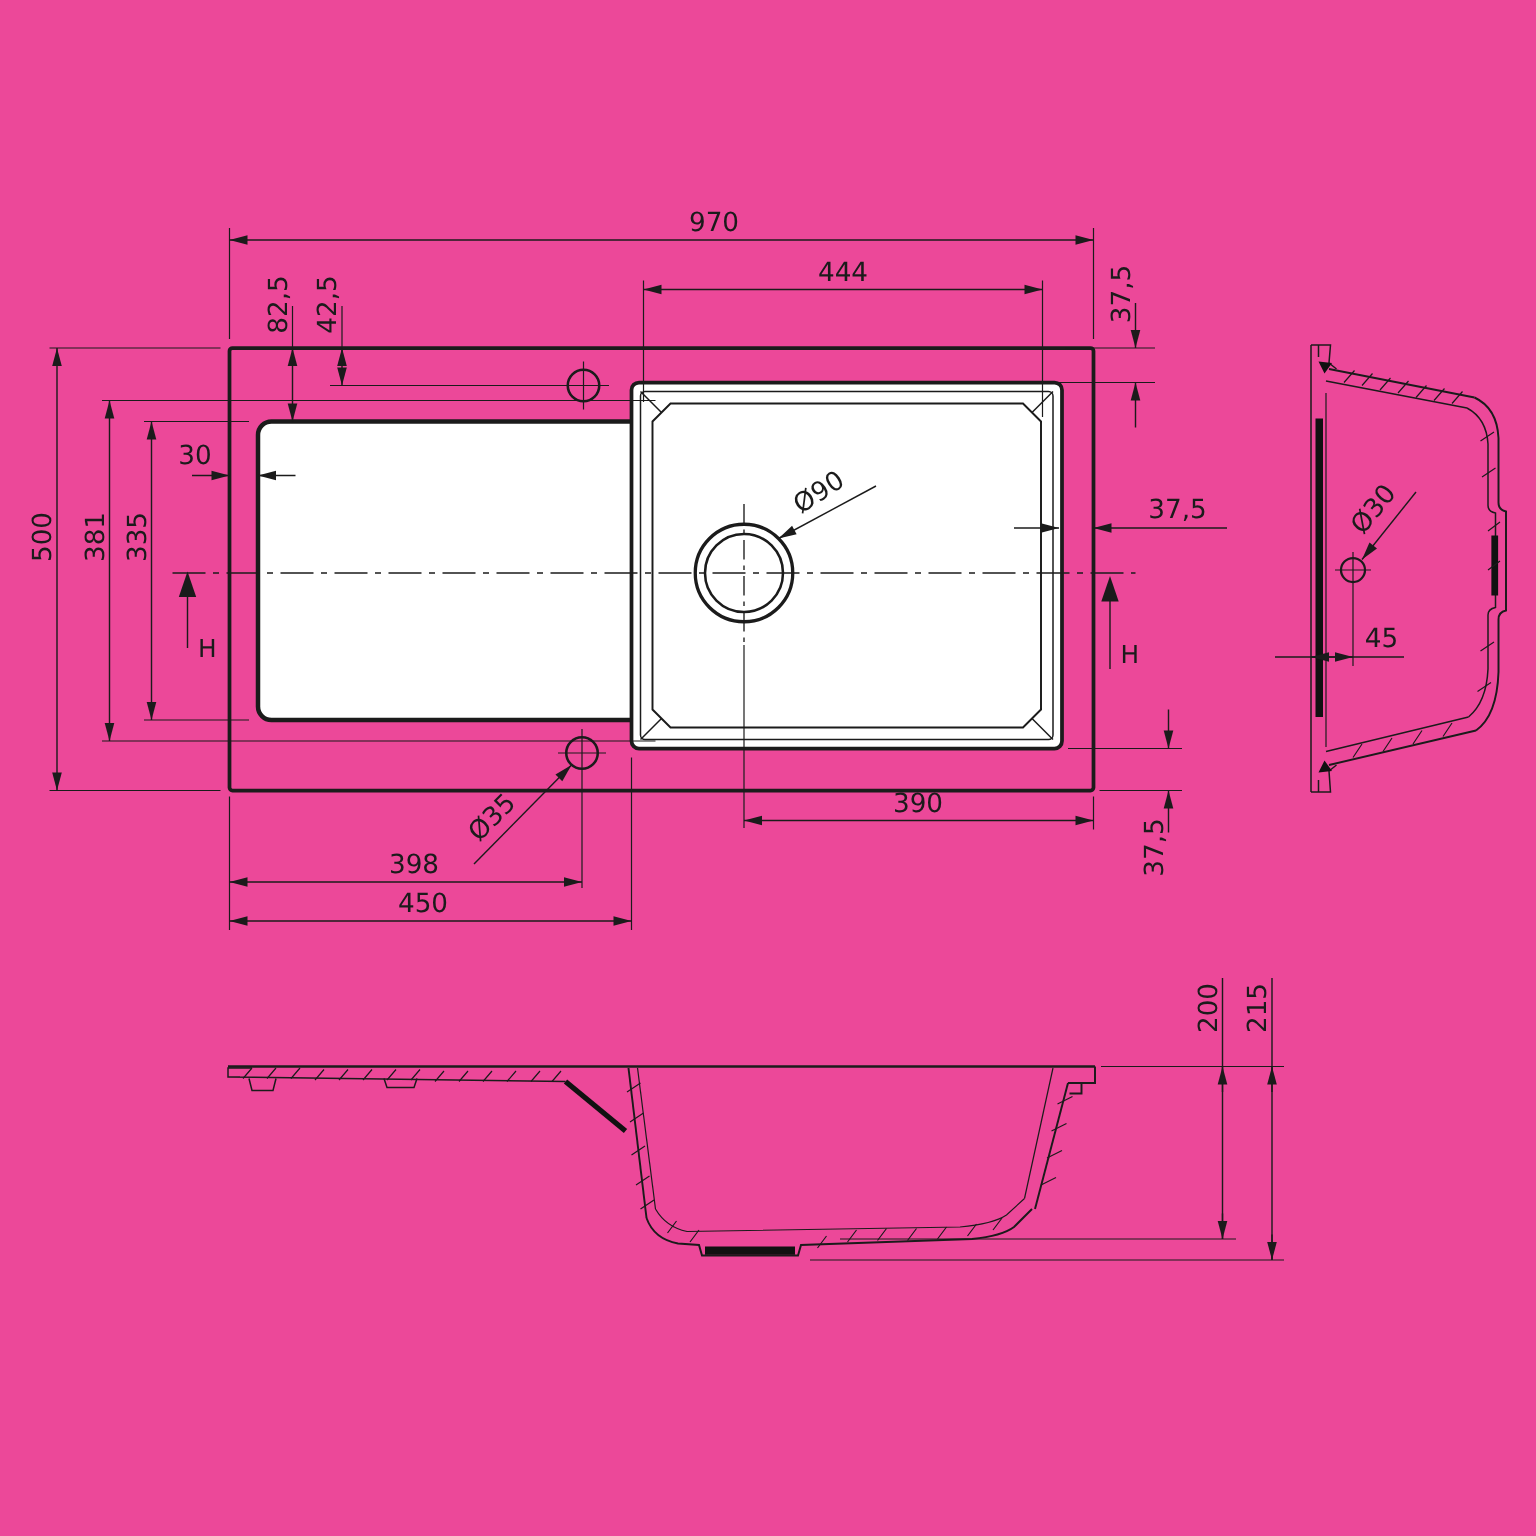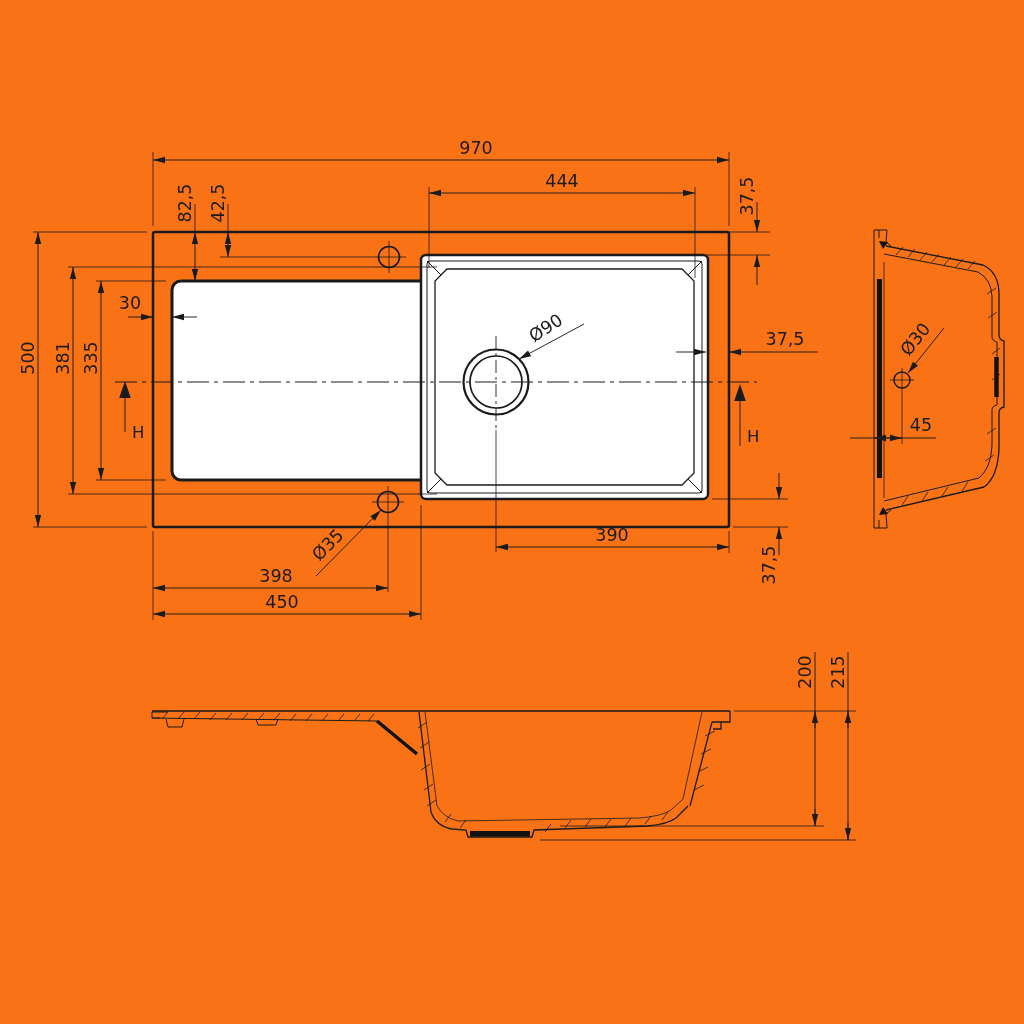--- a/index.html
+++ b/index.html
@@ -1,16 +1,16 @@
 <!DOCTYPE html>
 <html><head>
 <meta charset="utf-8">
 <style>
   html,body{margin:0;padding:0;background:#ffffff;}
-  .stage{width:1024px;height:1024px;background:#f97316;position:relative;overflow:hidden;}
+  .stage{width:1024px;height:1024px;background:#ec4899;position:relative;overflow:hidden;}
   svg{display:block;}
   .thin{stroke:#1b1b1b;stroke-width:1;fill:none;}
   .hair{stroke:#1b1b1b;stroke-width:0.8;fill:none;}
   .dimln{stroke:#1b1b1b;stroke-width:0.95;fill:none;}
   .med{stroke:#1b1b1b;stroke-width:1.3;fill:none;}
   .med2{stroke:#1b1b1b;stroke-width:1.7;fill:none;}
   .thick{stroke:#1b1b1b;stroke-width:2.5;fill:none;}
   .xthick{stroke:#1b1b1b;stroke-width:3;fill:none;}
   .whitefill{fill:#ffffff;}
   .dimtxt{font-family:"DejaVu Sans","Liberation Sans",sans-serif;font-size:17.5px;fill:#1b1b1b;}

